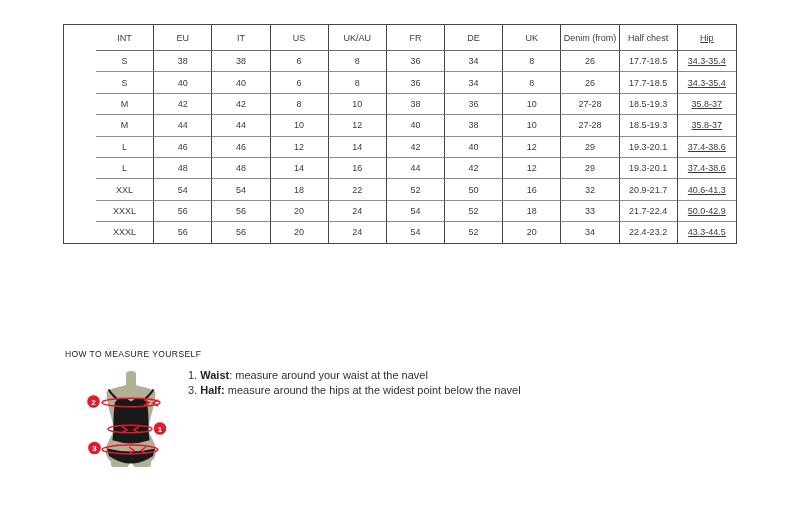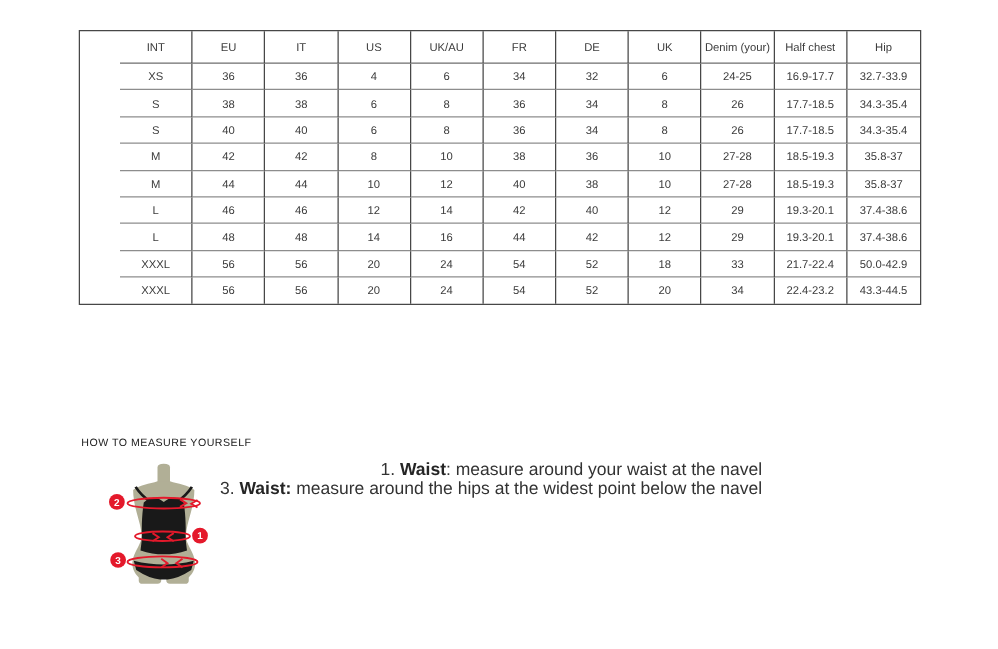--- a/index.html
+++ b/index.html
@@ -11,33 +11,33 @@
     position:absolute; left:63px; top:24px; width:674px;
     border-collapse:separate; border-spacing:0; table-layout:fixed;
     border:1px solid #474747;
     padding-left:32px;
   }
   .size-table th, .size-table td {
     font-size:9px; font-weight:400; color:#3b3b3b; text-align:center;
     padding:0; overflow:hidden; white-space:nowrap;
     border-right:1px solid #474747;
   }
-  .size-table th:last-child, .size-table td:last-child { border-right:none; }
+  .size-table th:last-child, .size-table td:last-child { border-right:none;text-decoration:underline; }
   .size-table th { height:25px; border-bottom:1px solid #6e6e6e; }
   .size-table td { height:20.4px; border-bottom:1px solid #8d8d8d; }
   .size-table tbody tr:last-child td { border-bottom:none; }
 
   .measure-title {
     position:absolute; left:65px; top:349px;
     font-size:8.5px; font-weight:400; letter-spacing:0.4px; color:#202020;
   }
   .figure { position:absolute; left:84px; top:369px; width:100px; height:106px; }
   .measure-items {
-    position:absolute; left:176px; top:368px;
-    font-size:14px; color:#323232;text-align:right;
+    position:absolute; left:188px; top:368px;
+    font-size:11px; color:#323232;
   }
   .measure-items .item { line-height:14.5px; white-space:nowrap; }
   .measure-items b { font-weight:700; color:#252525; }
   .badge-num {
     font-family:"Liberation Sans", sans-serif; font-size:8px; font-weight:700;
   }
 </style>
 </head>
 <body>
 
@@ -47,39 +47,26 @@
     <thead>
       <tr id="header-row">
           <th>INT</th>
           <th>EU</th>
           <th>IT</th>
           <th>US</th>
           <th>UK/AU</th>
           <th>FR</th>
           <th>DE</th>
           <th>UK</th>
-          <th>Denim (your)</th>
+          <th>Denim (from)</th>
           <th>Half chest</th>
           <th>Hip</th>
         </tr>
     </thead>
     <tbody id="table-body">
-        <tr>
-          <td>XS</td>
-          <td>36</td>
-          <td>36</td>
-          <td>4</td>
-          <td>6</td>
-          <td>34</td>
-          <td>32</td>
-          <td>6</td>
-          <td>24-25</td>
-          <td>16.9-17.7</td>
-          <td>32.7-33.9</td>
-        </tr>
         <tr>
           <td>S</td>
           <td>38</td>
           <td>38</td>
           <td>6</td>
           <td>8</td>
           <td>36</td>
           <td>34</td>
           <td>8</td>
           <td>26</td>
@@ -143,20 +130,33 @@
           <td>48</td>
           <td>48</td>
           <td>14</td>
           <td>16</td>
           <td>44</td>
           <td>42</td>
           <td>12</td>
           <td>29</td>
           <td>19.3-20.1</td>
           <td>37.4-38.6</td>
+        </tr>
+        <tr>
+          <td>XXL</td>
+          <td>54</td>
+          <td>54</td>
+          <td>18</td>
+          <td>22</td>
+          <td>52</td>
+          <td>50</td>
+          <td>16</td>
+          <td>32</td>
+          <td>20.9-21.7</td>
+          <td>40.6-41.3</td>
         </tr>
         <tr>
           <td>XXXL</td>
           <td>56</td>
           <td>56</td>
           <td>20</td>
           <td>24</td>
           <td>54</td>
           <td>52</td>
           <td>18</td>
@@ -246,16 +246,16 @@
       </g>
       <g>
         <circle cx="10.5" cy="79" r="6.3" fill="#e4192b"></circle>
         <text class="badge-num" x="10.5" y="82" text-anchor="middle" fill="#ffffff">3</text>
       </g>
     </svg>
   </div>
 
   <div class="measure-items" id="measure-items">
       <div class="item"><span>1. </span><b>Waist</b><span>: measure around your waist at the navel</span></div>
-      <div class="item"><span>3. </span><b>Waist:</b><span> measure around the hips at the widest point below the navel</span></div>
+      <div class="item"><span>3. </span><b>Half:</b><span> measure around the hips at the widest point below the navel</span></div>
     </div>
 
 </div>
 
 </body></html>

